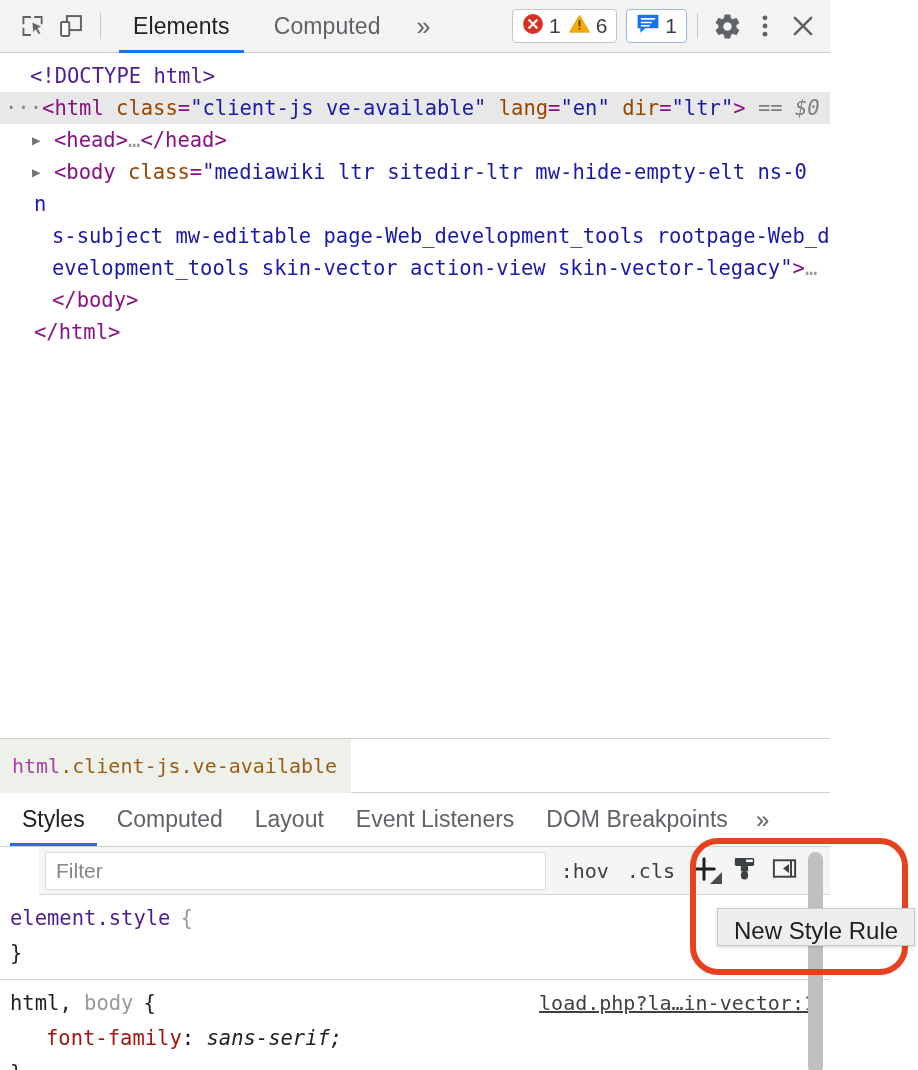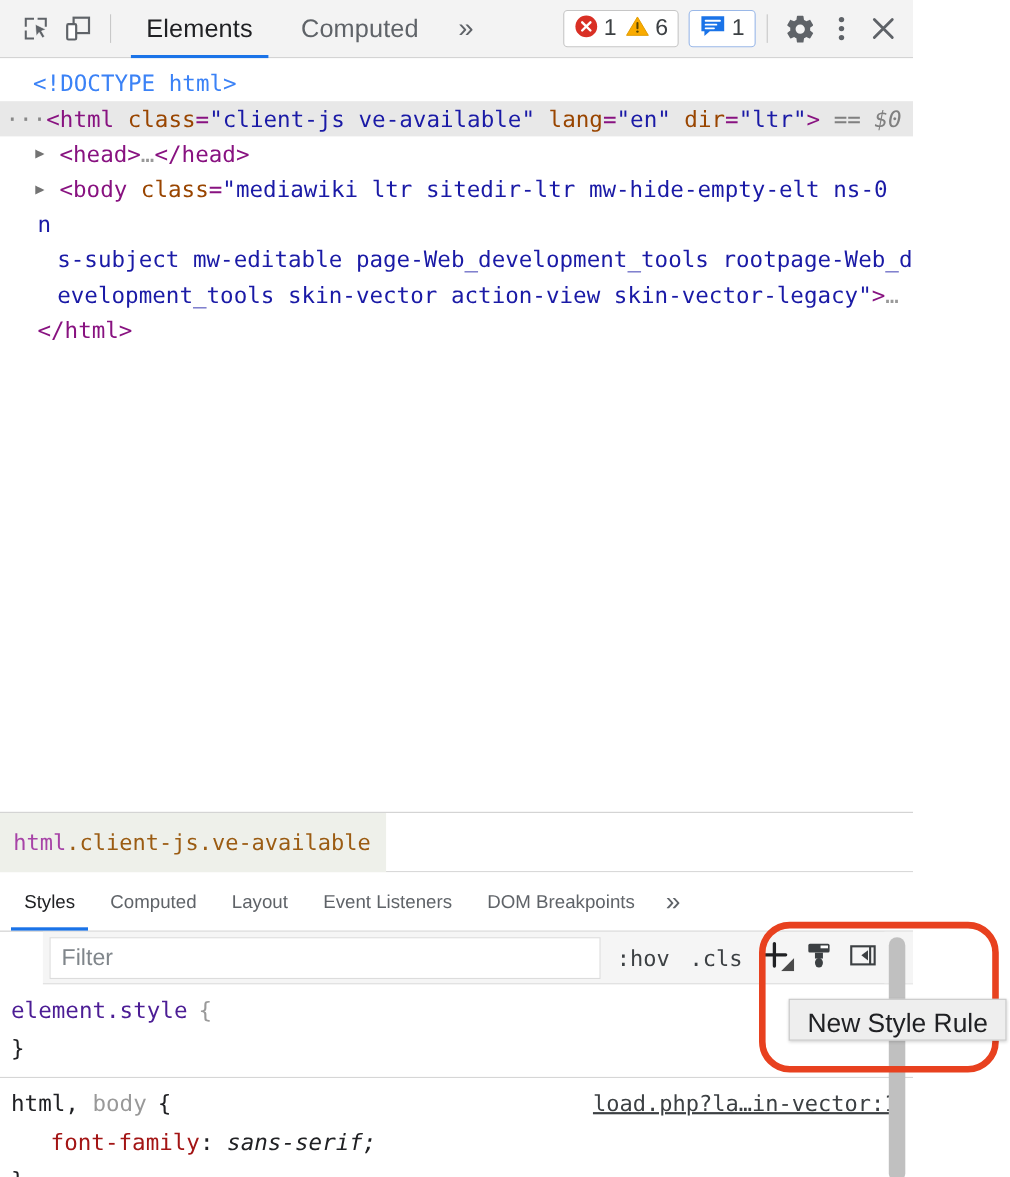--- a/index.html
+++ b/index.html
@@ -73,21 +73,21 @@
     line-height: 32px;
     position: relative;
     border-bottom: 1px solid #d0d0d0;
   }
   .dom-line { white-space: nowrap; padding-left: 30px; position: relative; }
   .dom-line.selected { background: #e8e8e8; padding-left: 0; }
   .dom-line.selected .sel-dots { color:#888; padding-left: 5px; }
   .dom-line.indent1 { padding-left: 34px; }
   .dom-line.indent2 { padding-left: 52px; }
   .dom-line.wrap { white-space: normal; }
-  .doctype { color: #3b82f6; padding-left: 30px; }
+  .doctype { color: #4c1d95; padding-left: 30px; }
   .tagname { color: #881280; }
   .punct  { color: #881280; }
   .attrname { color: #994500; }
   .attrvalue { color: #1a1aa6; }
   .eq { color: #881280; }
   .gray-dots { color: #999; }
   .dollar0 { color: #808080; font-style: italic; }
   .twisty {
     position: absolute; left: 14px; top: 0; width: 16px;
     color: #737373; font-size: 14px; line-height: 32px;
@@ -115,21 +115,21 @@
   .side-tabs {
     flex: 0 0 54px; height: 54px;
     display: flex; align-items: stretch;
     background: #fff;
     border-bottom: 1px solid #cdcdcd;
     padding-left: 6px;
   }
   .side-tab {
     display:flex; align-items:center; justify-content:center;
     padding: 0 16px;
-    font-size: 17px;
+    font-size: 23px;
     color: #5f6368;
     position: relative;
     cursor: pointer;
   }
   .side-tab.active { color: #202124; }
   .side-tab.active::after {
     content:""; position:absolute; left:4px; right:4px; bottom:0; height:3px; background:#1a73e8;
   }
   .side-tab.more { font-size: 24px; padding: 0 12px; }
 
@@ -361,20 +361,23 @@
     <div class="dom-line indent1 wrap" style="padding-right:8px">
       <span class="twisty" style="left:32px">▶</span>
       <span style="padding-left:20px; display:inline"><span class="punct">&lt;</span><span class="tagname">body</span><span> </span><span class="attrname">class</span><span class="eq">=</span><span class="attrvalue">"mediawiki ltr sitedir-ltr mw-hide-empty-elt ns-0 n</span></span>
     </div>
     <div class="dom-line indent2">
       <span class="attrvalue">s-subject mw-editable page-Web_development_tools rootpage-Web_d</span>
     </div>
     <div class="dom-line indent2">
       <span class="attrvalue">evelopment_tools skin-vector action-view skin-vector-legacy"</span><span class="punct">&gt;</span><span class="gray-dots">…</span>
     </div>
+    <div class="dom-line indent2">
+      <span class="tagname">&lt;/body&gt;</span>
+    </div>
     <div class="dom-line indent1">
       <span class="tagname">&lt;/html&gt;</span>
     </div>
   </div>
 
   <div class="crumbs">
     <div class="crumb">
       <span class="c-tag">html</span>
         <span class="c-cls">.client-js.ve-available</span>
     </div>

